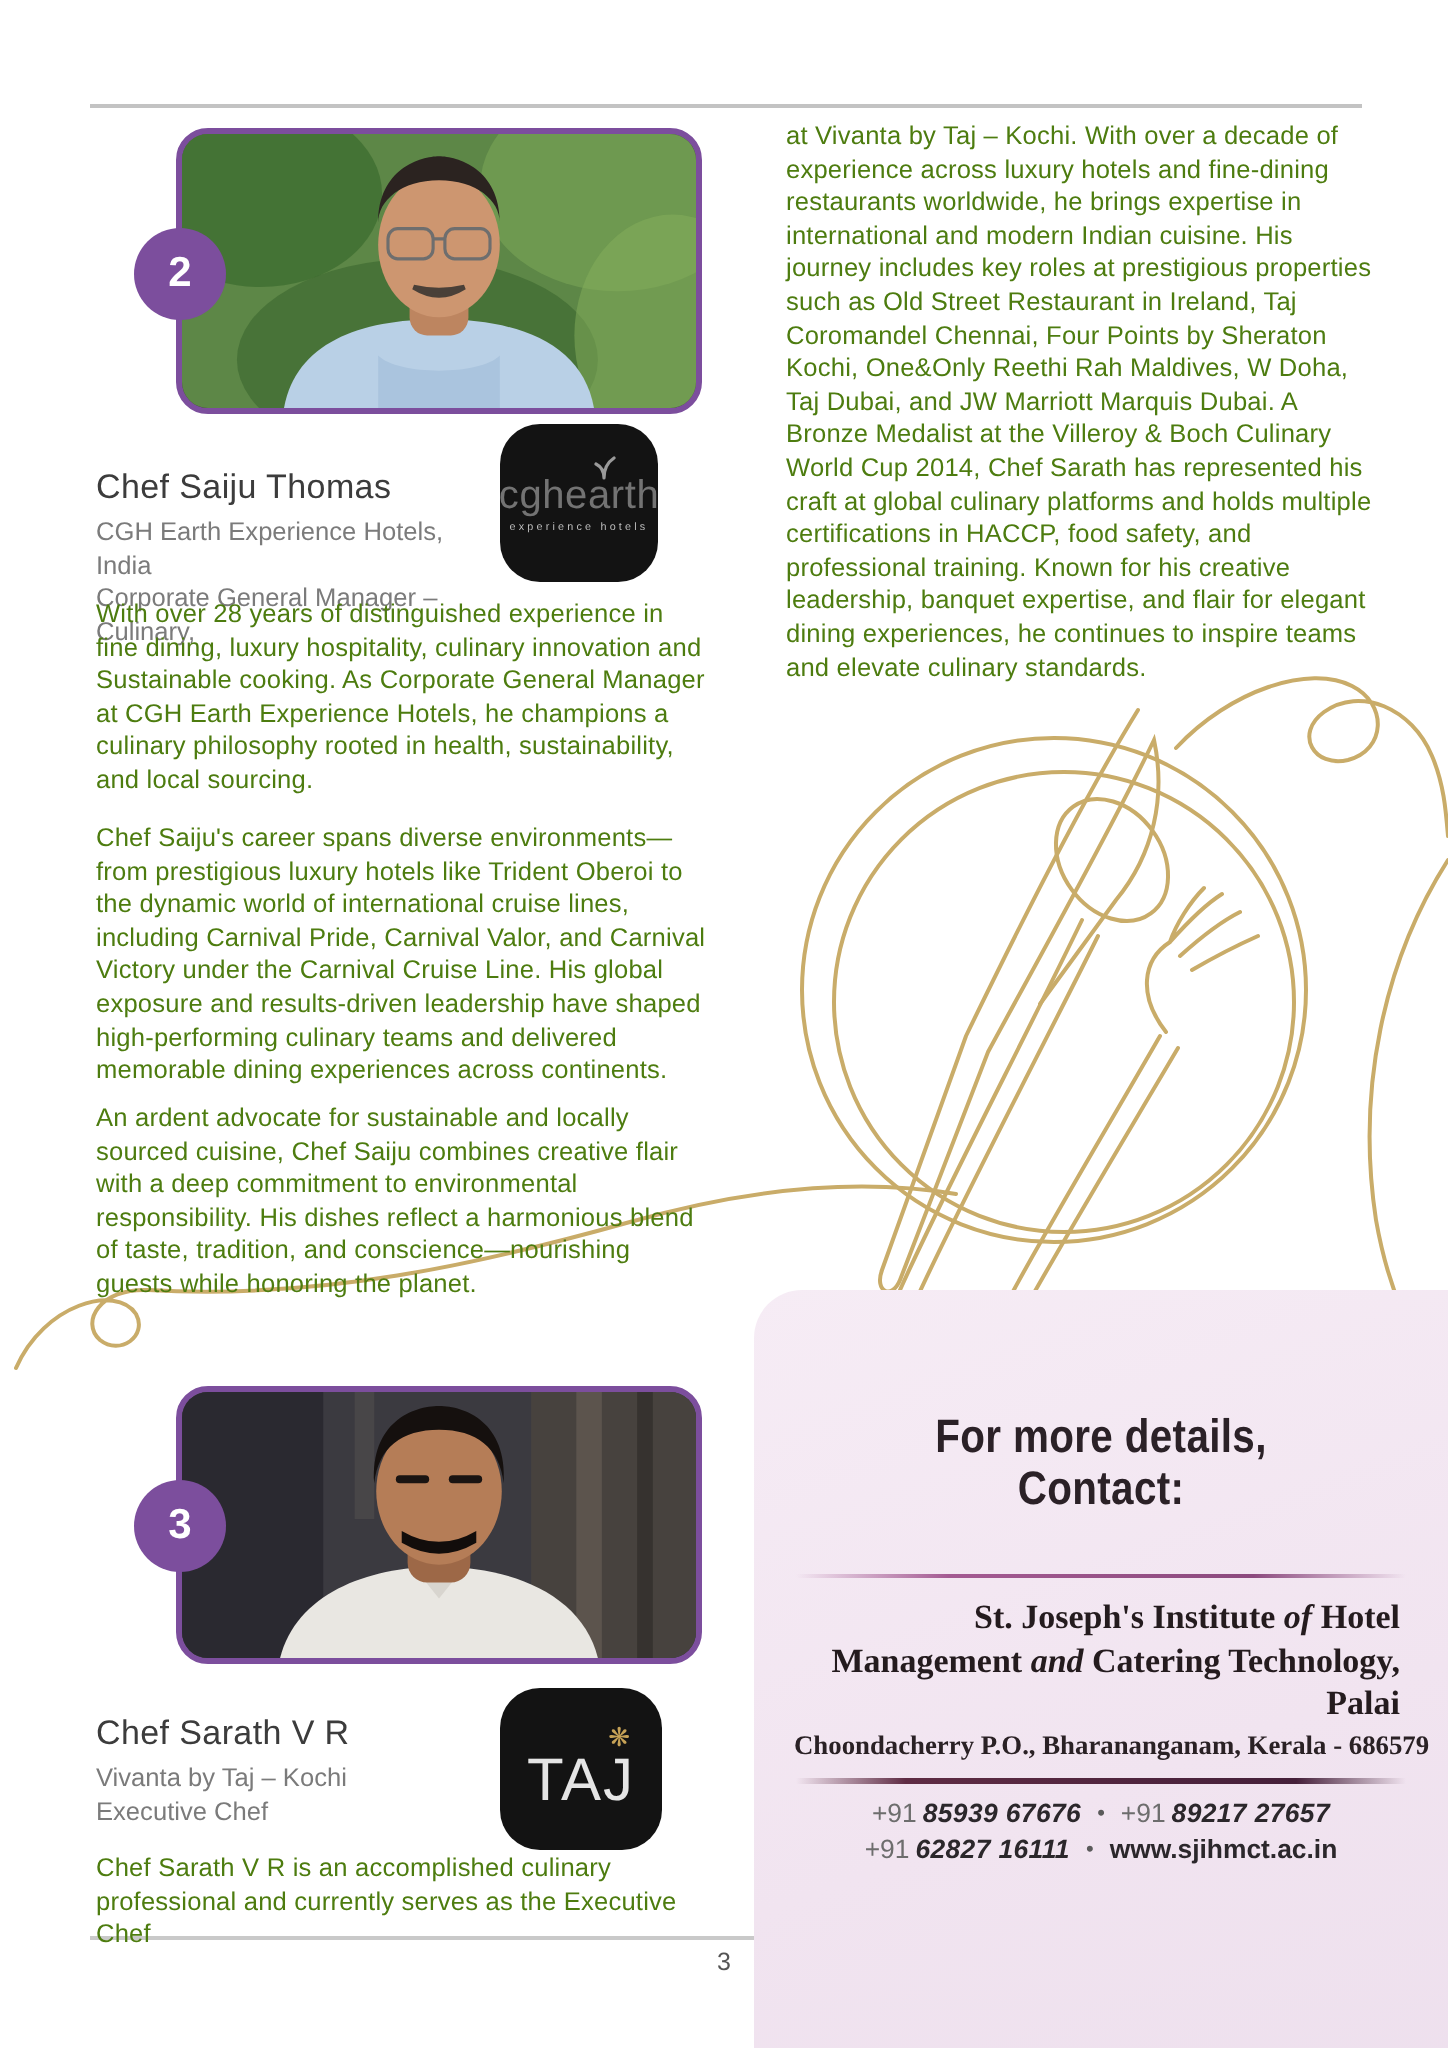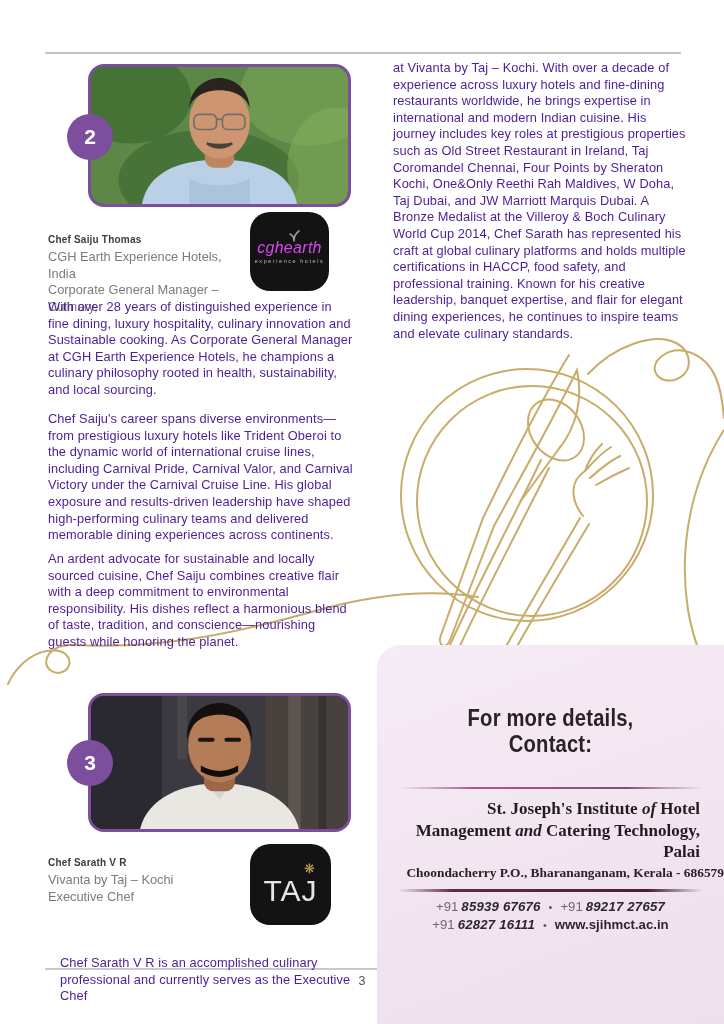--- a/index.html
+++ b/index.html
@@ -22,47 +22,47 @@
   .photo-frame.chef3 { left:88px; top:693px; width:263px; height:139px; }
   .photo-frame svg { display:block; width:100%; height:100%; }
   .num-badge { position:absolute; width:46px; height:46px; border-radius:50%;
     background:#7c4e9d; color:#fff; font-weight:bold; font-size:21px;
     display:flex; align-items:center; justify-content:center; z-index:4; }
   .num-badge.b2 { left:67px; top:114px; }
   .num-badge.b3 { left:67px; top:740px; }
 
   
   .name-block { position:absolute; left:48px; z-index:2; }
-  .name-block .chef-name { font-size:10px; font-weight:bold; color:#3c3c3c;
+  .name-block .chef-name { font-size:17px; font-weight:normal; color:#3c3c3c;
     letter-spacing:.2px; margin-bottom:4px; }
   .name-block .chef-title { font-size:12.8px; color:#7b7b7b; line-height:16.5px; }
   .name-block.nb2 { top:234px; width:200px; }
   .name-block.nb3 { top:857px; width:200px; }
 
   
   .logo-tile { position:absolute; background:#131313; border-radius:20px; z-index:2;
     display:flex; flex-direction:column; align-items:center; justify-content:center; }
   .logo-tile.cgh { left:250px; top:212px; width:79px; height:79px; }
-  .logo-tile.cgh .cgh-text { color:#d946ef; font-size:16px; letter-spacing:.3px;
-    font-family:"Liberation Sans", sans-serif; position:relative;font-style:italic; }
+  .logo-tile.cgh .cgh-text { color:#737373; font-size:20px; letter-spacing:.3px;
+    font-family:"Liberation Sans", sans-serif; position:relative; }
   .logo-tile.cgh .sprout { position:absolute; top:-9px; right:22px; width:12px; height:12px; }
   .logo-tile.cgh .cgh-sub { color:#bdbdbd; font-size:5.4px; letter-spacing:1.6px; margin-top:1px; }
   .logo-tile.taj { left:250px; top:844px; width:81px; height:81px; }
   .logo-tile.taj .taj-emblem { color:#c6a256; font-size:13px; line-height:12px;
     align-self:flex-end; margin-right:16px; margin-bottom:1px; }
   .logo-tile.taj .taj-text { color:#e5e5e5; font-family:Liberation Sans, sans-serif;
     font-size:30px; letter-spacing:1px; line-height:30px; }
 
   
-  .copy { position:absolute; font-size:12.8px; line-height:16.6px; color:#4c1d95;
+  .copy { position:absolute; font-size:12.8px; line-height:16.6px; color:#4d7c0f;
     letter-spacing:.1px; z-index:2; }
   .copy.p1 { left:48px; top:299px;  width:306px; }
   .copy.p2 { left:48px; top:411px;  width:306px; }
   .copy.p3 { left:48px; top:551px;  width:306px; }
-  .copy.p4 { left:48px; top:955px;  width:310px;margin-left:12px; }
+  .copy.p4 { left:48px; top:926px;  width:310px; }
   .copy.right-bio { left:393px; top:60px; width:299px; }
 
   
   .line-art { position:absolute; left:0; top:330px; width:724px; height:370px;
     z-index:1; pointer-events:none; }
   .line-art path, .line-art circle, .line-art ellipse {
     fill:none; stroke:#c9ac69; stroke-width:2; stroke-linecap:round; }
 
   
   .contact-panel { position:absolute; left:377px; top:645px; width:347px; height:442px;
@@ -70,22 +70,22 @@
     border-radius:24px 0 0 0; z-index:5; }
   .cp-heading { position:absolute; top:60px; left:0; width:100%; text-align:center;
     font-size:23.5px; font-weight:bold; color:#2b2127; line-height:26px;
     transform:scaleX(.86); letter-spacing:.2px; }
   .cp-div1 { position:absolute; top:142px; left:21px; width:305px; height:2px;
     background:linear-gradient(90deg, rgba(164,90,146,0) 0%, #a45a92 25%, #8c4a7e 75%, rgba(140,74,126,0) 100%); }
   .cp-institute { position:absolute; top:153px; left:24px; width:299px; text-align:right;
     font-family:"Liberation Serif", serif; font-weight:bold; font-size:17px;
     line-height:21.5px; color:#241b1e; }
   .cp-institute .it { font-style:italic; font-weight:bold; }
-  .cp-address { position:absolute; top:220px; left:0; width:100%; text-align:right;
-    font-family:"Liberation Serif", serif; font-weight:bold; font-size:13.4px; color:#2a2125; }
+  .cp-address { position:absolute; top:220px; left:0; width:100%; text-align:left;
+    font-family:"Liberation Serif", serif; font-weight:bold; font-size:13.4px; color:#2a2125;padding-left:20px; }
   .cp-div2 { position:absolute; top:244px; left:21px; width:305px; height:2.5px;
     background:linear-gradient(90deg, rgba(95,44,68,0) 0%, #5f2c44 18%, #45203a 82%, rgba(69,32,58,0) 100%); }
   .cp-phones { position:absolute; top:254px; left:0; width:100%;
     display:flex; flex-direction:column; gap:3px; align-items:center; }
   .cp-phone-row { display:flex; align-items:center; font-size:13.2px; color:#2b272b; }
   .cp-phone-row .prefix { font-weight:normal; color:#6d6d6d; margin-right:3px; }
   .cp-phone-row .num { font-weight:bold; letter-spacing:.2px;font-style:italic; }
   .cp-phone-row .dot { color:#5a5a5a; margin:0 8px; font-size:11px; }
   .cp-phone-row .site { font-weight:bold; color:#2b272b; }
 </style>

